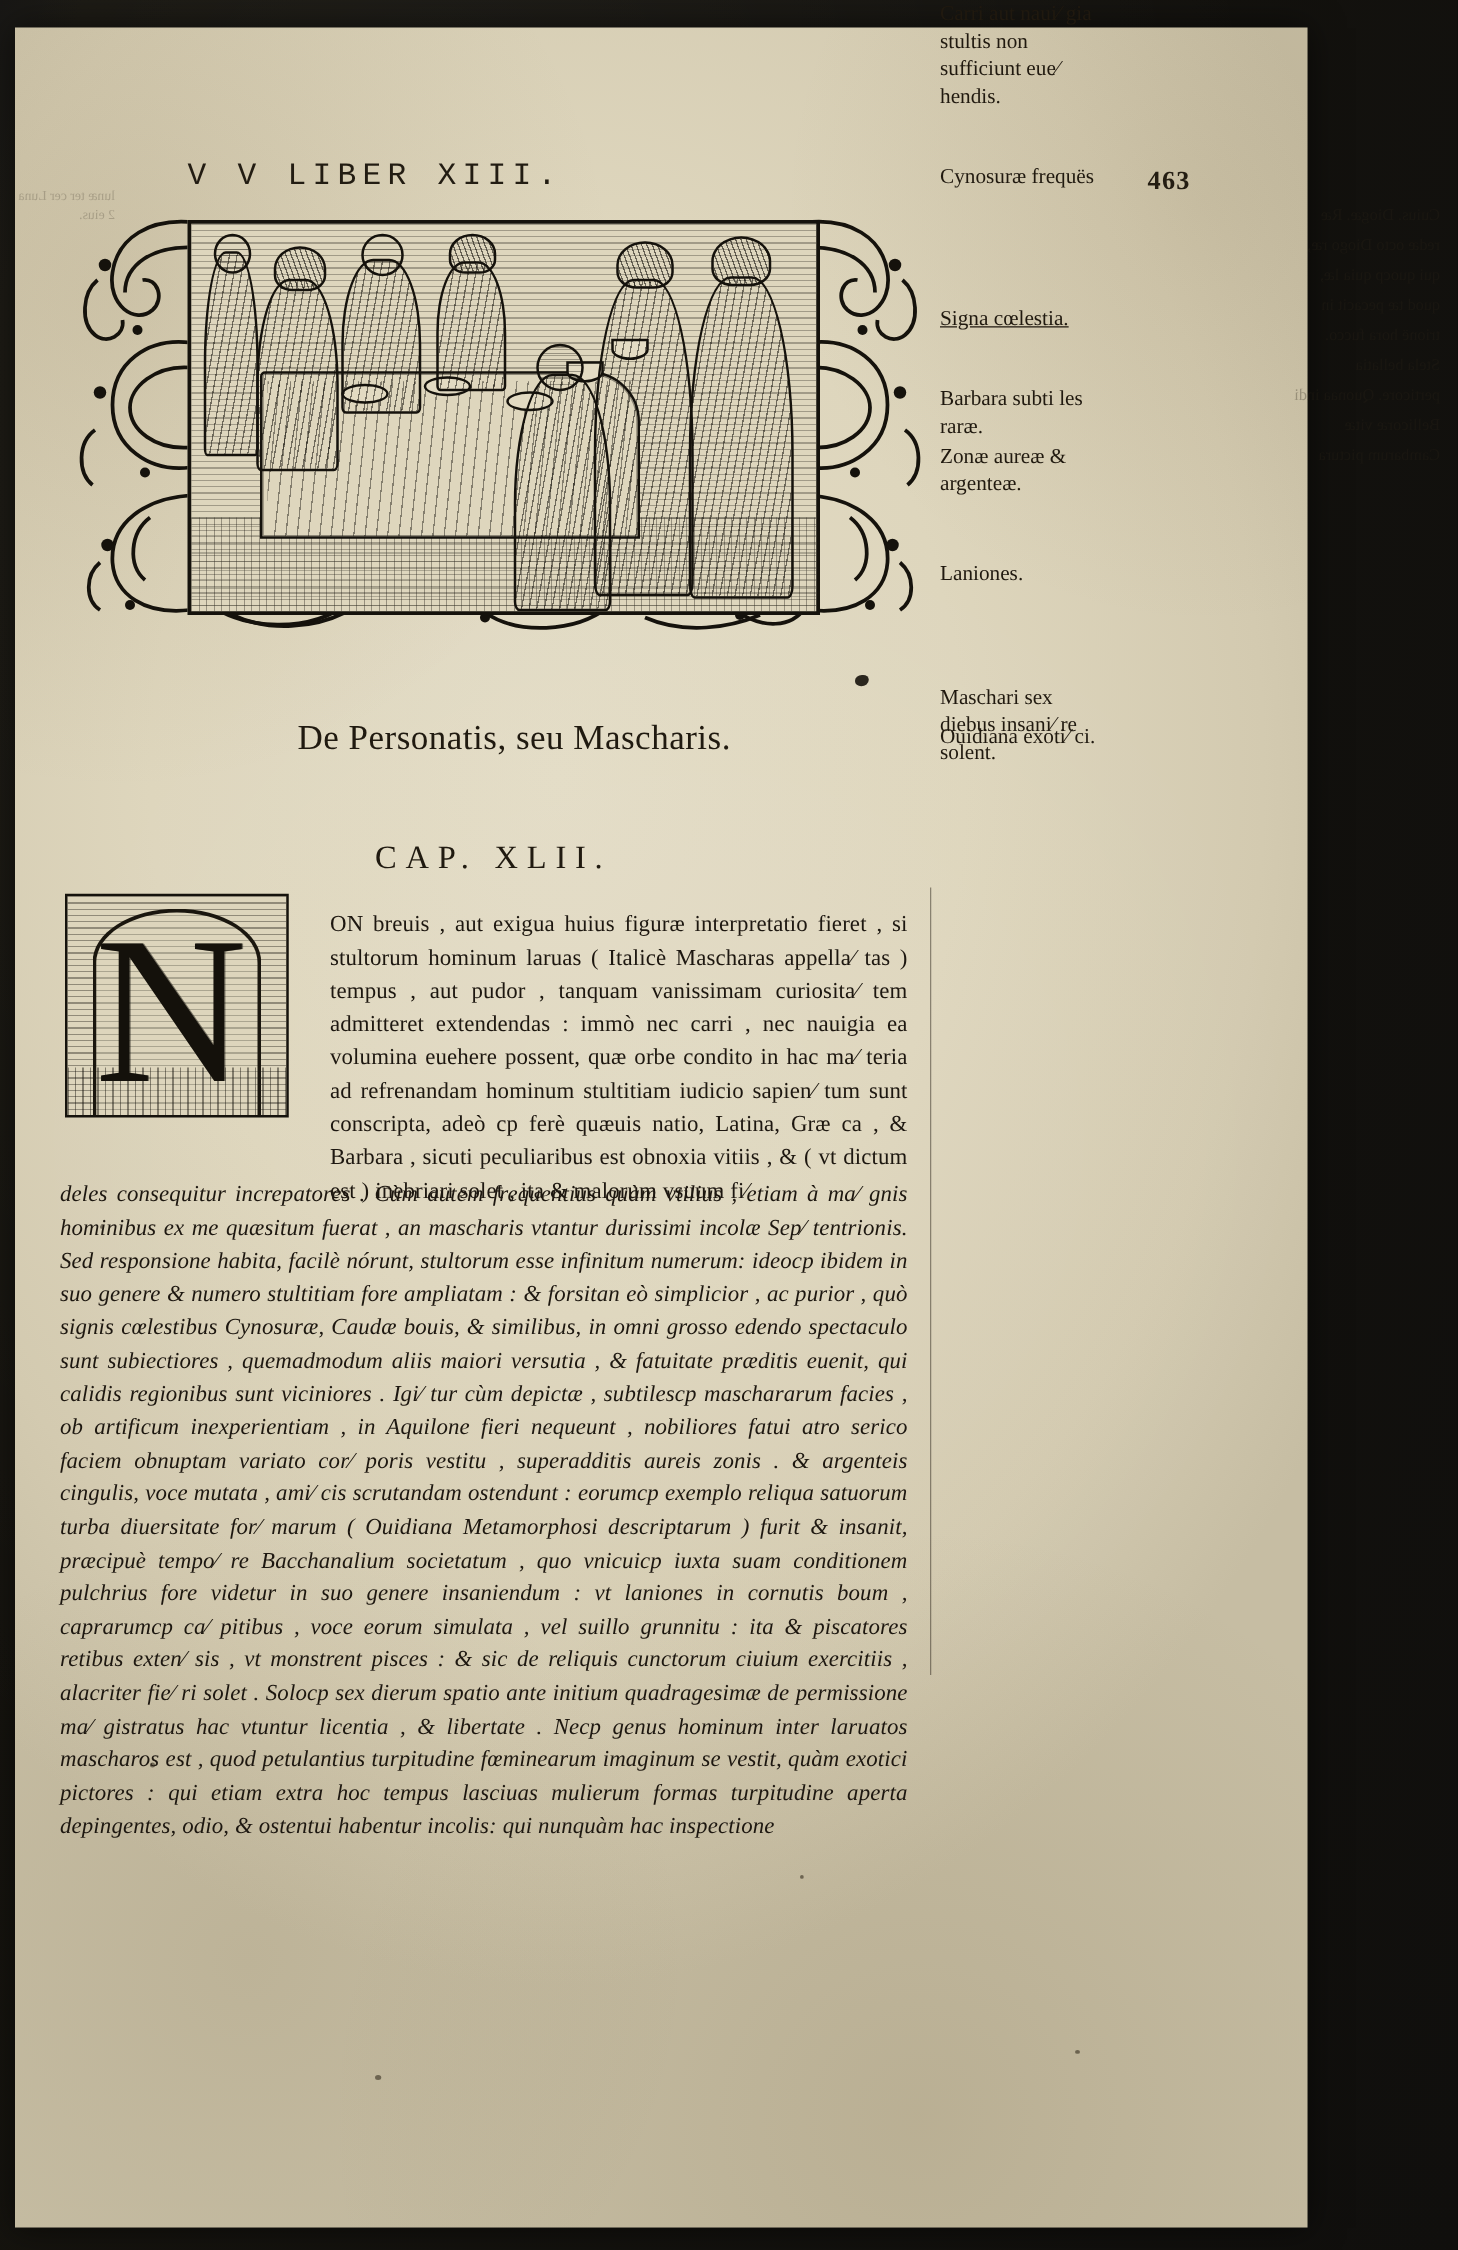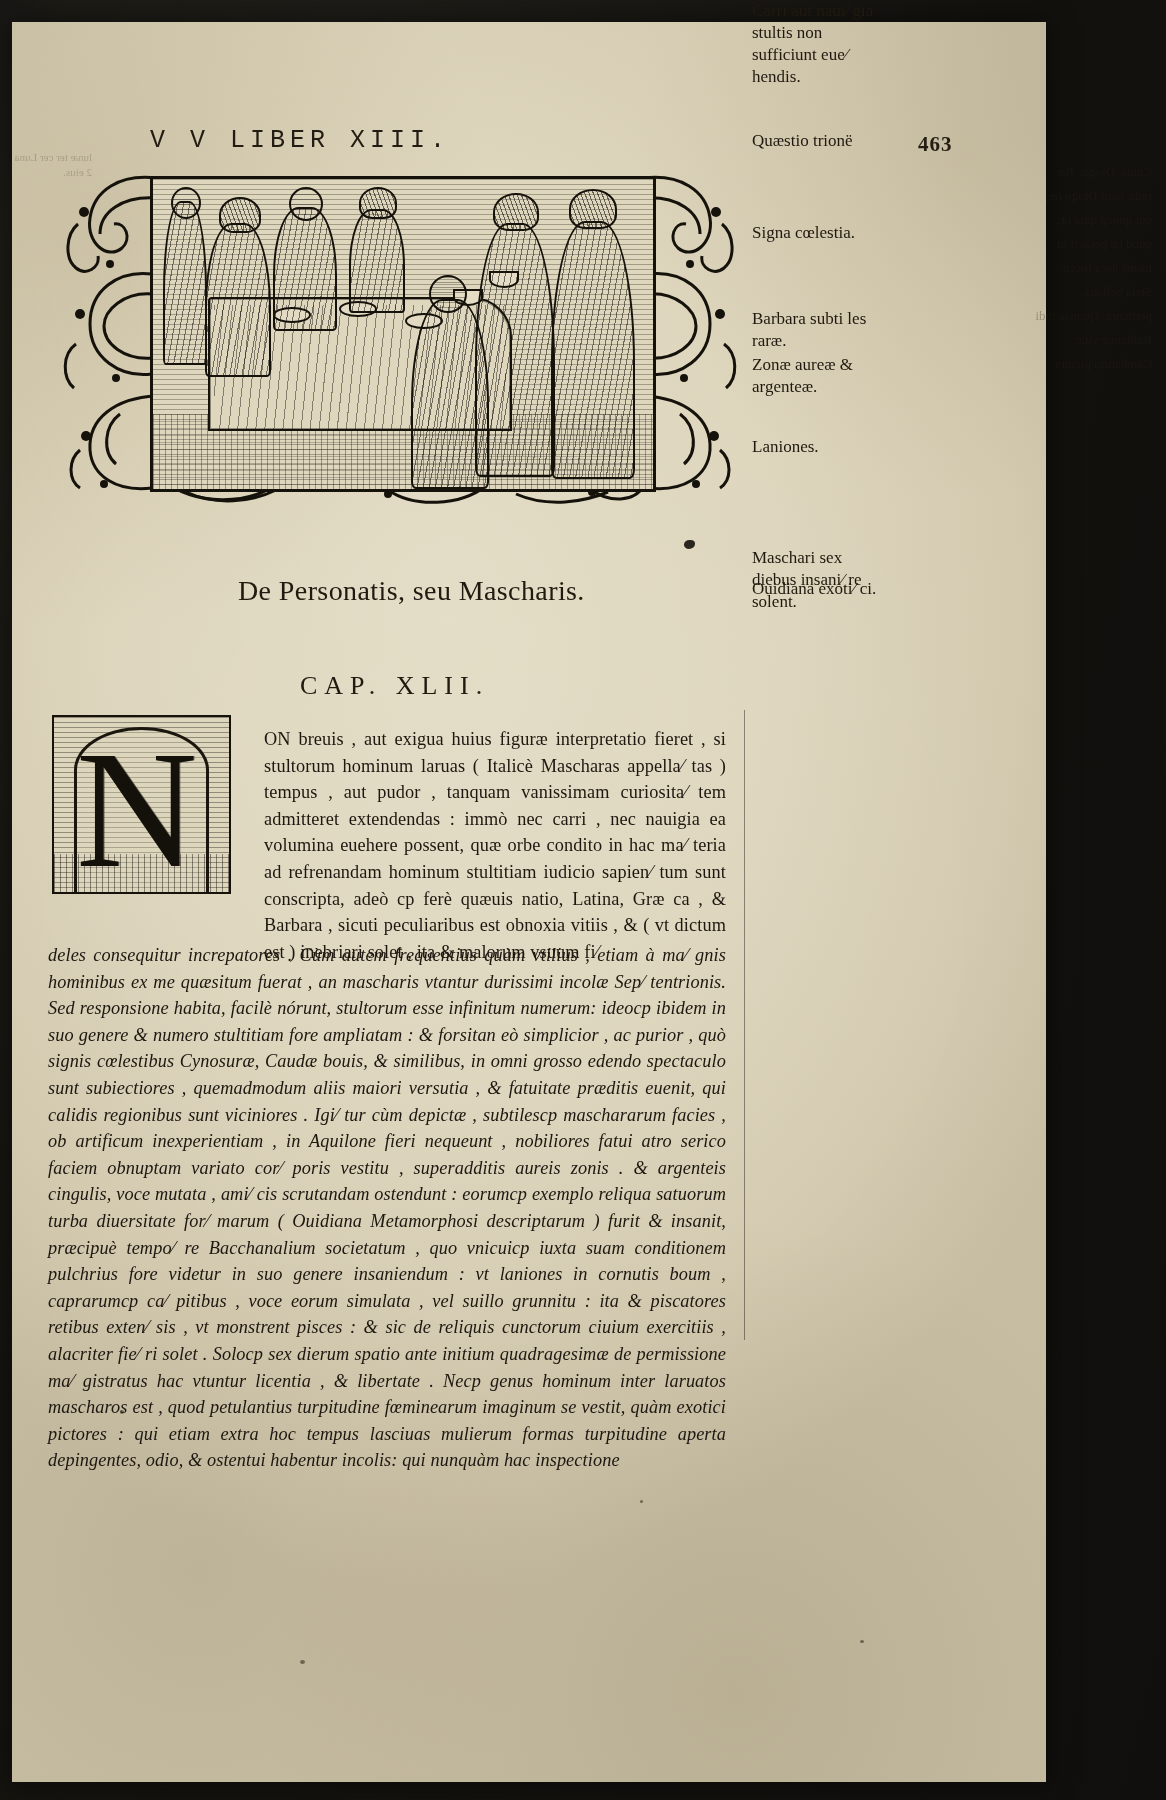--- a/index.html
+++ b/index.html
@@ -415,25 +415,25 @@
     <p>ON breuis , aut exigua huius figuræ interpretatio fieret , si stultorum hominum laruas ( Italicè Mascharas appella⁄ tas ) tempus , aut pudor , tanquam vanissimam curiosita⁄ tem admitteret extendendas : immò nec carri , nec nauigia ea volumina euehere possent, quæ orbe condito in hac ma⁄ teria ad refrenandam hominum stultitiam iudicio sapien⁄ tum sunt conscripta, adeò cp ferè quæuis natio, Latina, Græ ca , &amp; Barbara , sicuti peculiaribus est obnoxia vitiis , &amp; ( vt dictum est ) inebriari solet , ita &amp; malorum vsuum fi⁄</p>
   </div>
   <div class="body-col body-full">
     <p>deles consequitur increpatores . Cùm autem frequentius quàm vtilius , etiam à ma⁄ gnis hominibus ex me quæsitum fuerat , an mascharis vtantur durissimi incolæ Sep⁄ tentrionis. Sed responsione habita, facilè nórunt, stultorum esse infinitum numerum: ideocp ibidem in suo genere &amp; numero stultitiam fore ampliatam : &amp; forsitan eò simplicior , ac purior , quò signis cœlestibus Cynosuræ, Caudæ bouis, &amp; similibus, in omni grosso edendo spectaculo sunt subiectiores , quemadmodum aliis maiori versutia , &amp; fatuitate præditis euenit, qui calidis regionibus sunt viciniores . Igi⁄ tur cùm depictæ , subtilescp maschararum facies , ob artificum inexperientiam , in Aquilone fieri nequeunt , nobiliores fatui atro serico faciem obnuptam variato cor⁄ poris vestitu , superadditis aureis zonis . &amp; argenteis cingulis, voce mutata , ami⁄ cis scrutandam ostendunt : eorumcp exemplo reliqua satuorum turba diuersitate for⁄ marum ( Ouidiana Metamorphosi descriptarum ) furit &amp; insanit, præcipuè tempo⁄ re Bacchanalium societatum , quo vnicuicp iuxta suam conditionem pulchrius fore videtur in suo genere insaniendum : vt laniones in cornutis boum , caprarumcp ca⁄ pitibus , voce eorum simulata , vel suillo grunnitu : ita &amp; piscatores retibus exten⁄ sis , vt monstrent pisces : &amp; sic de reliquis cunctorum ciuium exercitiis , alacriter fie⁄ ri solet . Solocp sex dierum spatio ante initium quadragesimæ de permissione ma⁄ gistratus hac vtuntur licentia , &amp; libertate . Necp genus hominum inter laruatos mascharos est , quod petulantius turpitudine fœminearum imaginum se vestit, quàm exotici pictores : qui etiam extra hoc tempus lasciuas mulierum formas turpitudine aperta depingentes, odio, &amp; ostentui habentur incolis: qui nunquàm hac inspectione</p>
   </div>
 
   <div class="rule-v"></div>
 
   <div class="marginalia">
     <div class="marg-note" style="top:0px;">Carri aut naui⁄ gia stultis non sufficiunt eue⁄ hendis.</div>
-    <div class="marg-note" style="top:130px;">Quæstio trionë</div>
-    <div class="marg-note" style="top:222px;">Signa cœlestia.</div>
+    <div class="marg-note" style="top:130px;">Cynosuræ frequës</div>
+    <div class="marg-note" style="top:244px;text-decoration:underline;">Signa cœlestia.</div>
     <div class="marg-note" style="top:308px;">Barbara subti les raræ.</div>
     <div class="marg-note" style="top:354px;">Zonæ aureæ &amp; argenteæ.</div>
-    <div class="marg-note" style="top:436px;">Laniones.</div>
+    <div class="marg-note" style="top:448px;">Laniones.</div>
     <div class="marg-note" style="top:510px;margin-top:37px;">Maschari sex diebus insani⁄ re solent.</div>
     <div class="marg-note" style="top:578px;">Ouidiana exoti⁄ ci.</div>
   </div>
 
   <div class="speck" style="left:120px;top:1410px;width:4px;height:4px;"></div>
   <div class="speck" style="left:640px;top:1500px;width:3px;height:3px;"></div>
   <div class="speck" style="left:300px;top:1660px;width:5px;height:4px;"></div>
   <div class="speck" style="left:860px;top:1640px;width:4px;height:3px;"></div>
   <div class="speck" style="left:80px;top:980px;width:3px;height:3px;"></div>
 </div>

